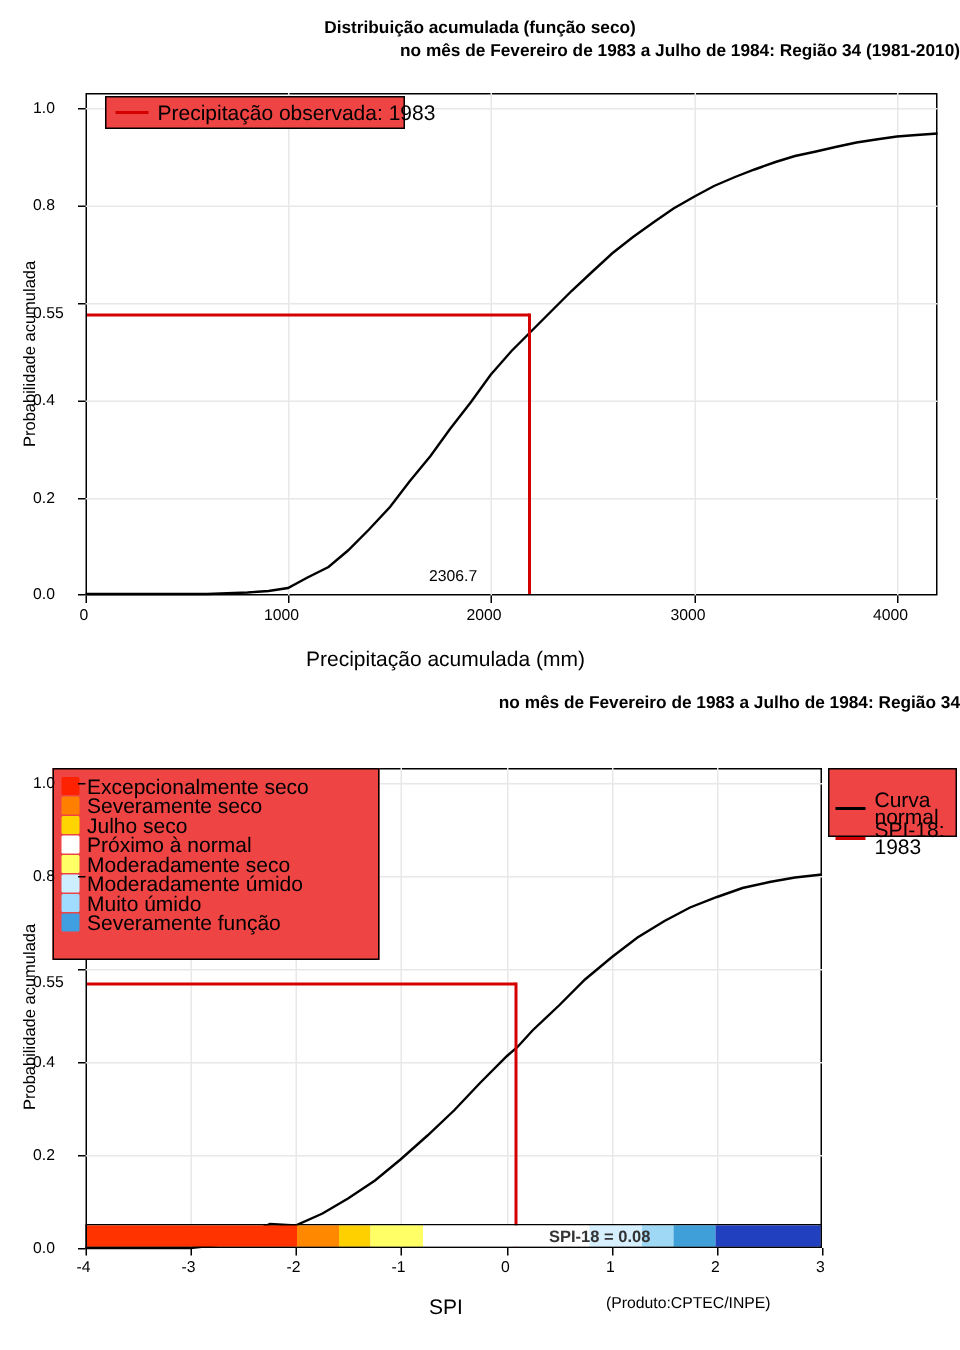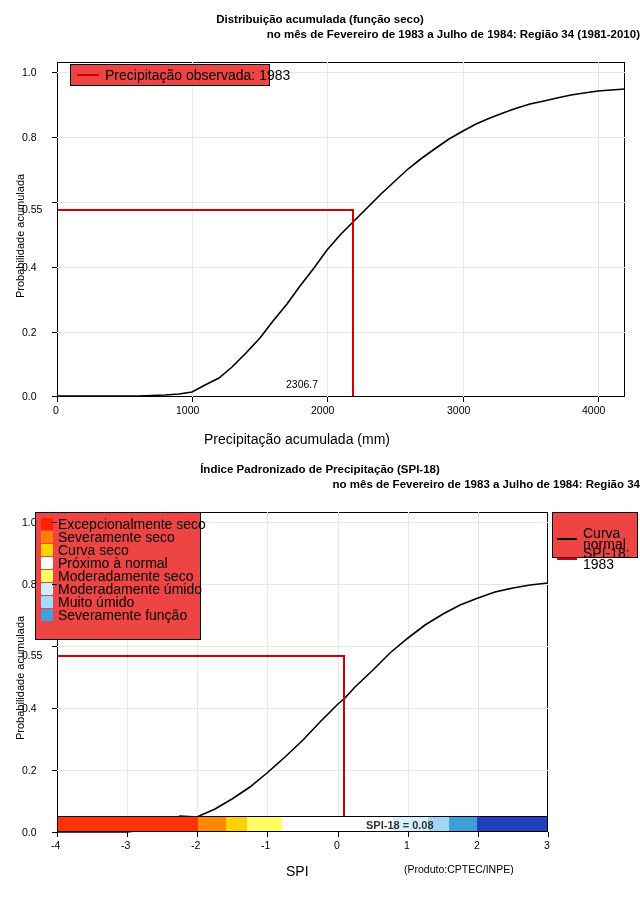--- a/index.html
+++ b/index.html
@@ -119,21 +119,20 @@
   <div class="ticklabel" style="left:447px;top:404px;text-align:right;">3000</div>
   <div class="ticklabel" style="left:582px;top:404px;">4000</div>
 
   <div class="axislabel" style="left:204px;top:431px;">Precipitação acumulada (mm)</div>
   <div class="ylabel" style="position:absolute;left:14px;top:298px;">Probabilidade acumulada</div>
 </div>
 
 <div class="panel" id="panel-bottom">
 
   <div class="title" style="position:absolute;left:0;top:12px;width:640px;">
-    <span class="l1">Índice Padronizado de Precipitação (SPI-18)</span>
     <span class="l2">no mês de Fevereiro de 1983 a Julho de 1984: Região 34</span>
   </div>
 
   <div class="frame" id="frame-bottom" style="left:57px;top:62px;width:491px;height:320px;"></div>
 
   <div class="grid-line" style="left:127px;top:62px;width:1px;height:320px;"></div>
   <div class="grid-line" style="left:197px;top:62px;width:1px;height:320px;"></div>
   <div class="grid-line" style="left:267px;top:62px;width:1px;height:320px;"></div>
   <div class="grid-line" style="left:338px;top:62px;width:1px;height:320px;"></div>
   <div class="grid-line" style="left:408px;top:62px;width:1px;height:320px;"></div>
@@ -147,32 +146,32 @@
 
   <svg class="curve" width="640" height="450" viewBox="0 0 640 450">
     <polyline fill="none" stroke="#000000" stroke-width="1.6" points="57,382 92,382 127,382 145,380 162,374 180,366 197,367 215,359 232,349 250,337 267,323 285,307 303,290 320,272 338,254 345,248 355,237 373,220 390,203 408,188 425,175 443,164 460,155 478,148 495,142 513,138 530,135 548,133"></polyline>
   </svg>
 
   <div class="redline" style="left:58px;top:205px;width:286px;height:1.6px;"></div>
   <div class="redline" style="left:343px;top:205px;width:1.6px;height:177px;"></div>
 
   <div class="ticklabel" style="left:22px;top:199px;">0.55</div>
 
-  <div class="legendbox" id="cat-legend" style="left:35px;top:62px;width:166px;height:128px;padding:4px 5px;">
+  <div class="legendbox" id="cat-legend" style="left:35px;top:62px;width:218px;height:128px;padding:4px 5px;">
       <div class="legend-row">
         <span class="legend-swatch" style="background: rgb(255, 34, 0); border: 1px solid rgb(255, 34, 0);"></span>
         <span class="legend-text">Excepcionalmente seco</span>
       </div>
       <div class="legend-row">
         <span class="legend-swatch" style="background: rgb(255, 128, 0); border: 1px solid rgb(255, 128, 0);"></span>
         <span class="legend-text">Severamente seco</span>
       </div>
       <div class="legend-row">
         <span class="legend-swatch" style="background: rgb(255, 212, 0); border: 1px solid rgb(255, 212, 0);"></span>
-        <span class="legend-text">Curva seco</span>
+        <span class="legend-text">Julho seco</span>
       </div>
       <div class="legend-row">
         <span class="legend-swatch" style="background: rgb(255, 255, 255); border: 1px solid rgb(255, 255, 255);"></span>
         <span class="legend-text">Próximo à normal</span>
       </div>
       <div class="legend-row">
         <span class="legend-swatch" style="background: rgb(255, 255, 102); border: 1px solid rgb(255, 255, 102);"></span>
         <span class="legend-text">Moderadamente seco</span>
       </div>
       <div class="legend-row">

